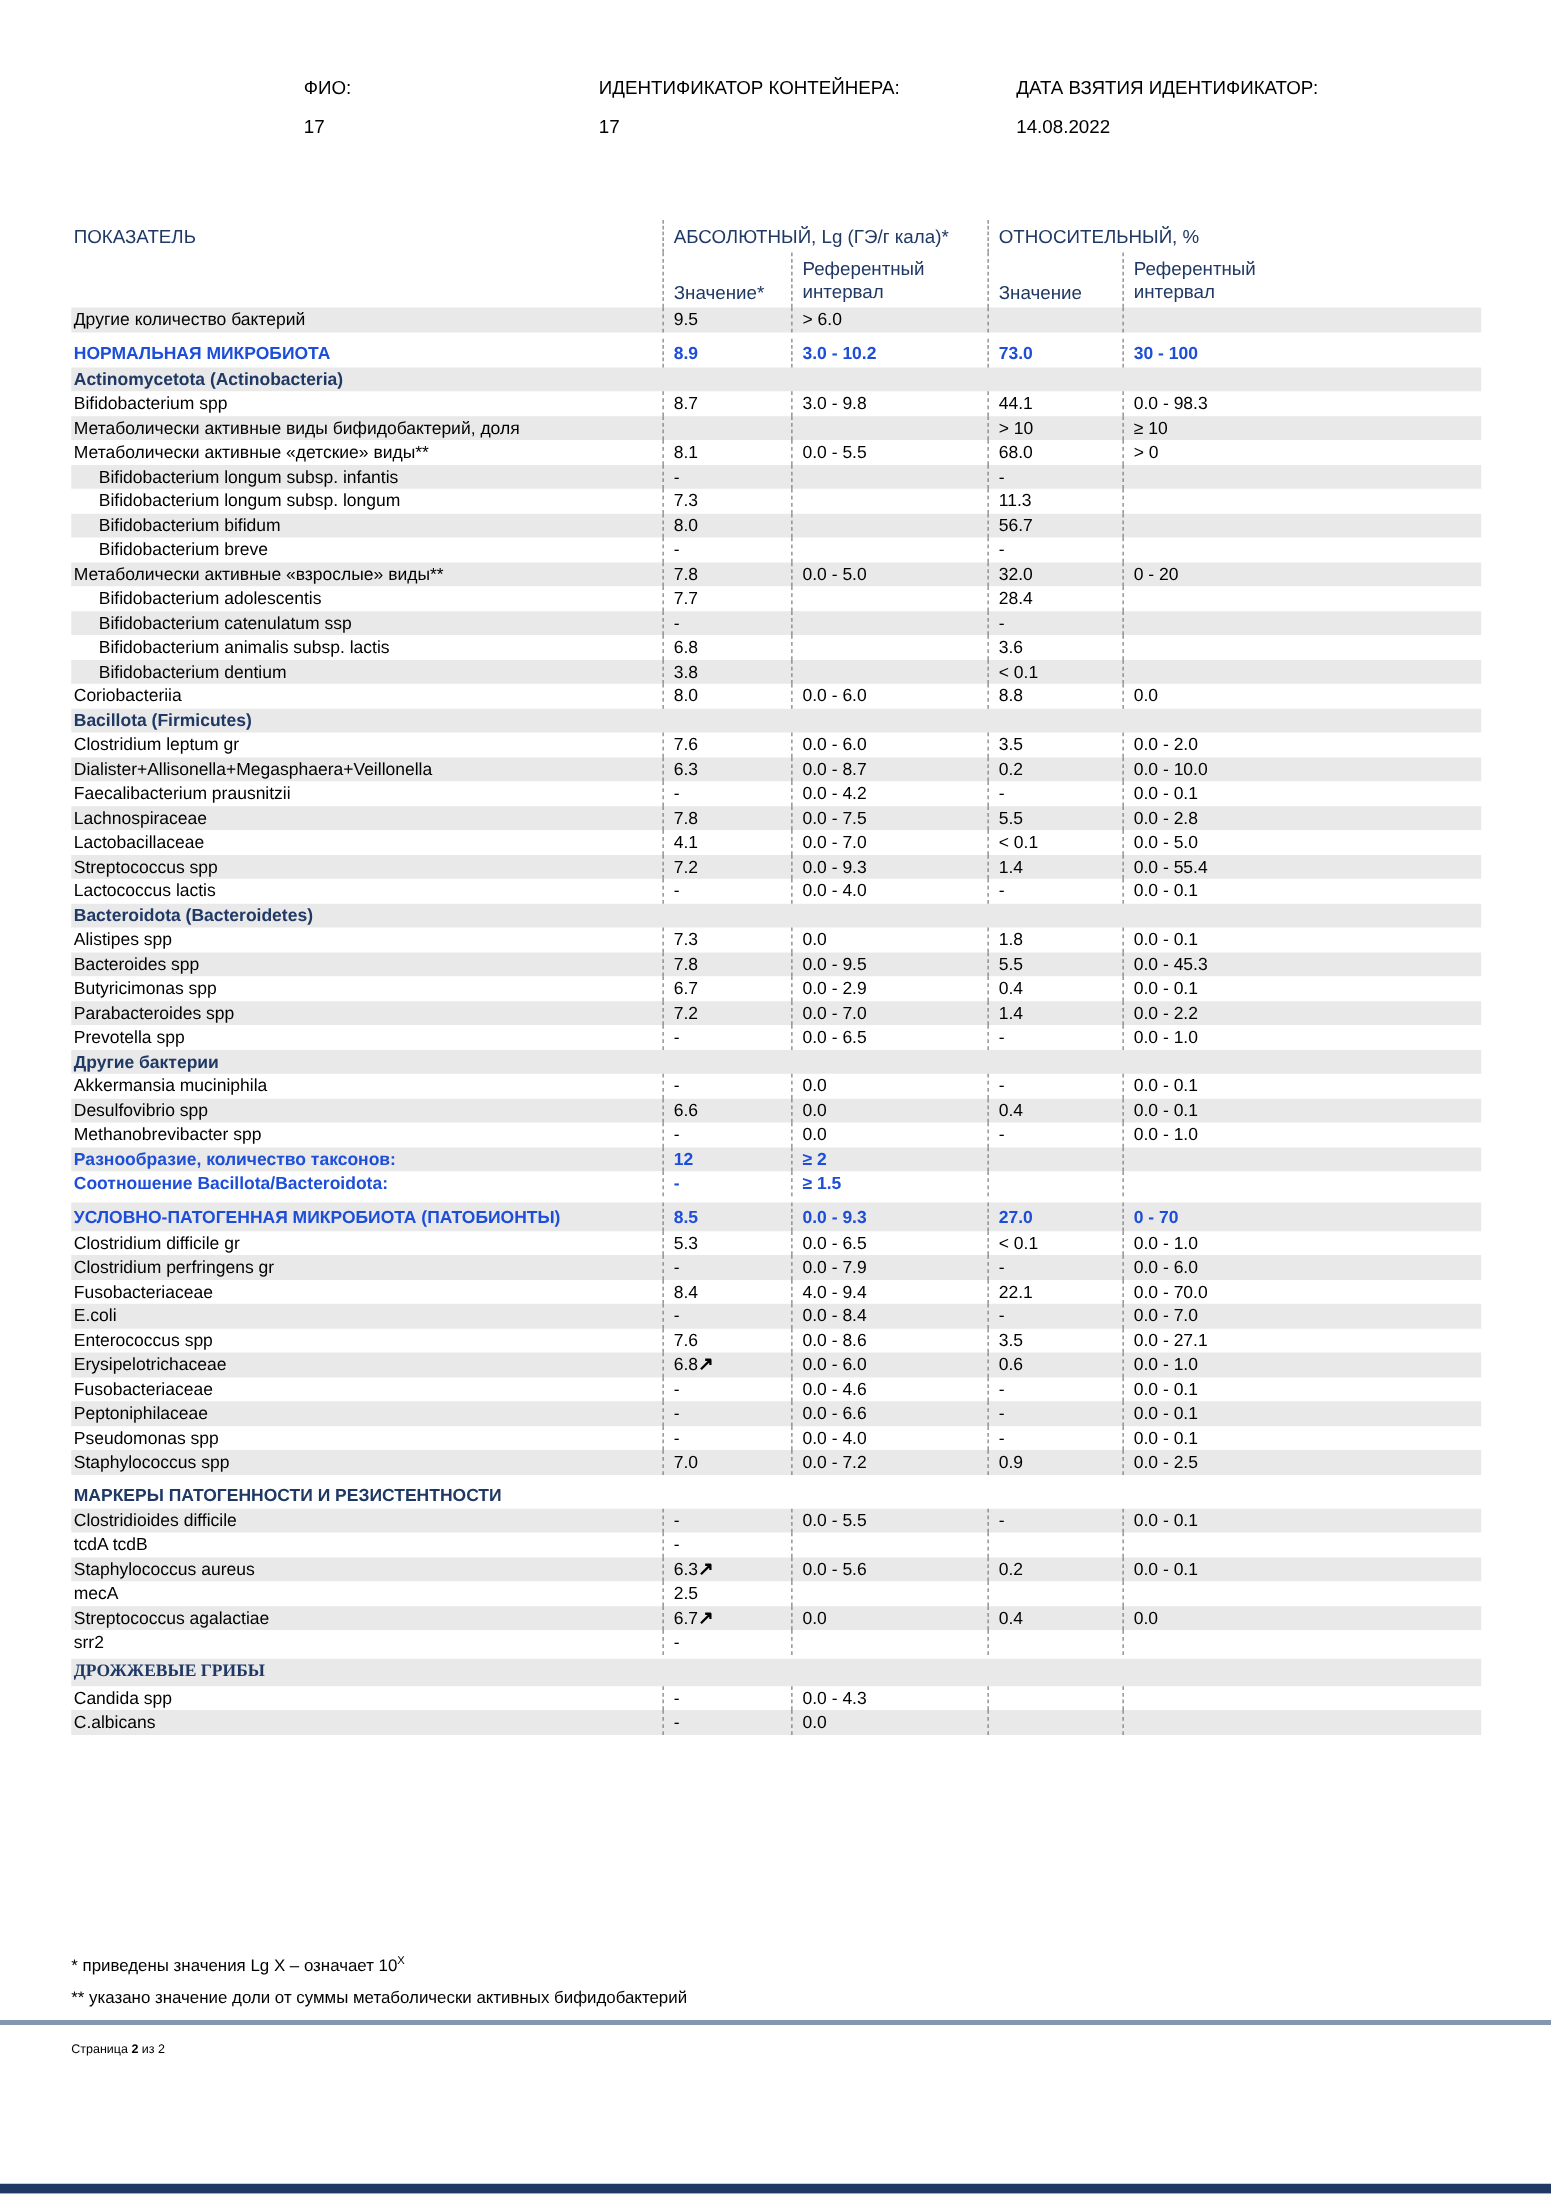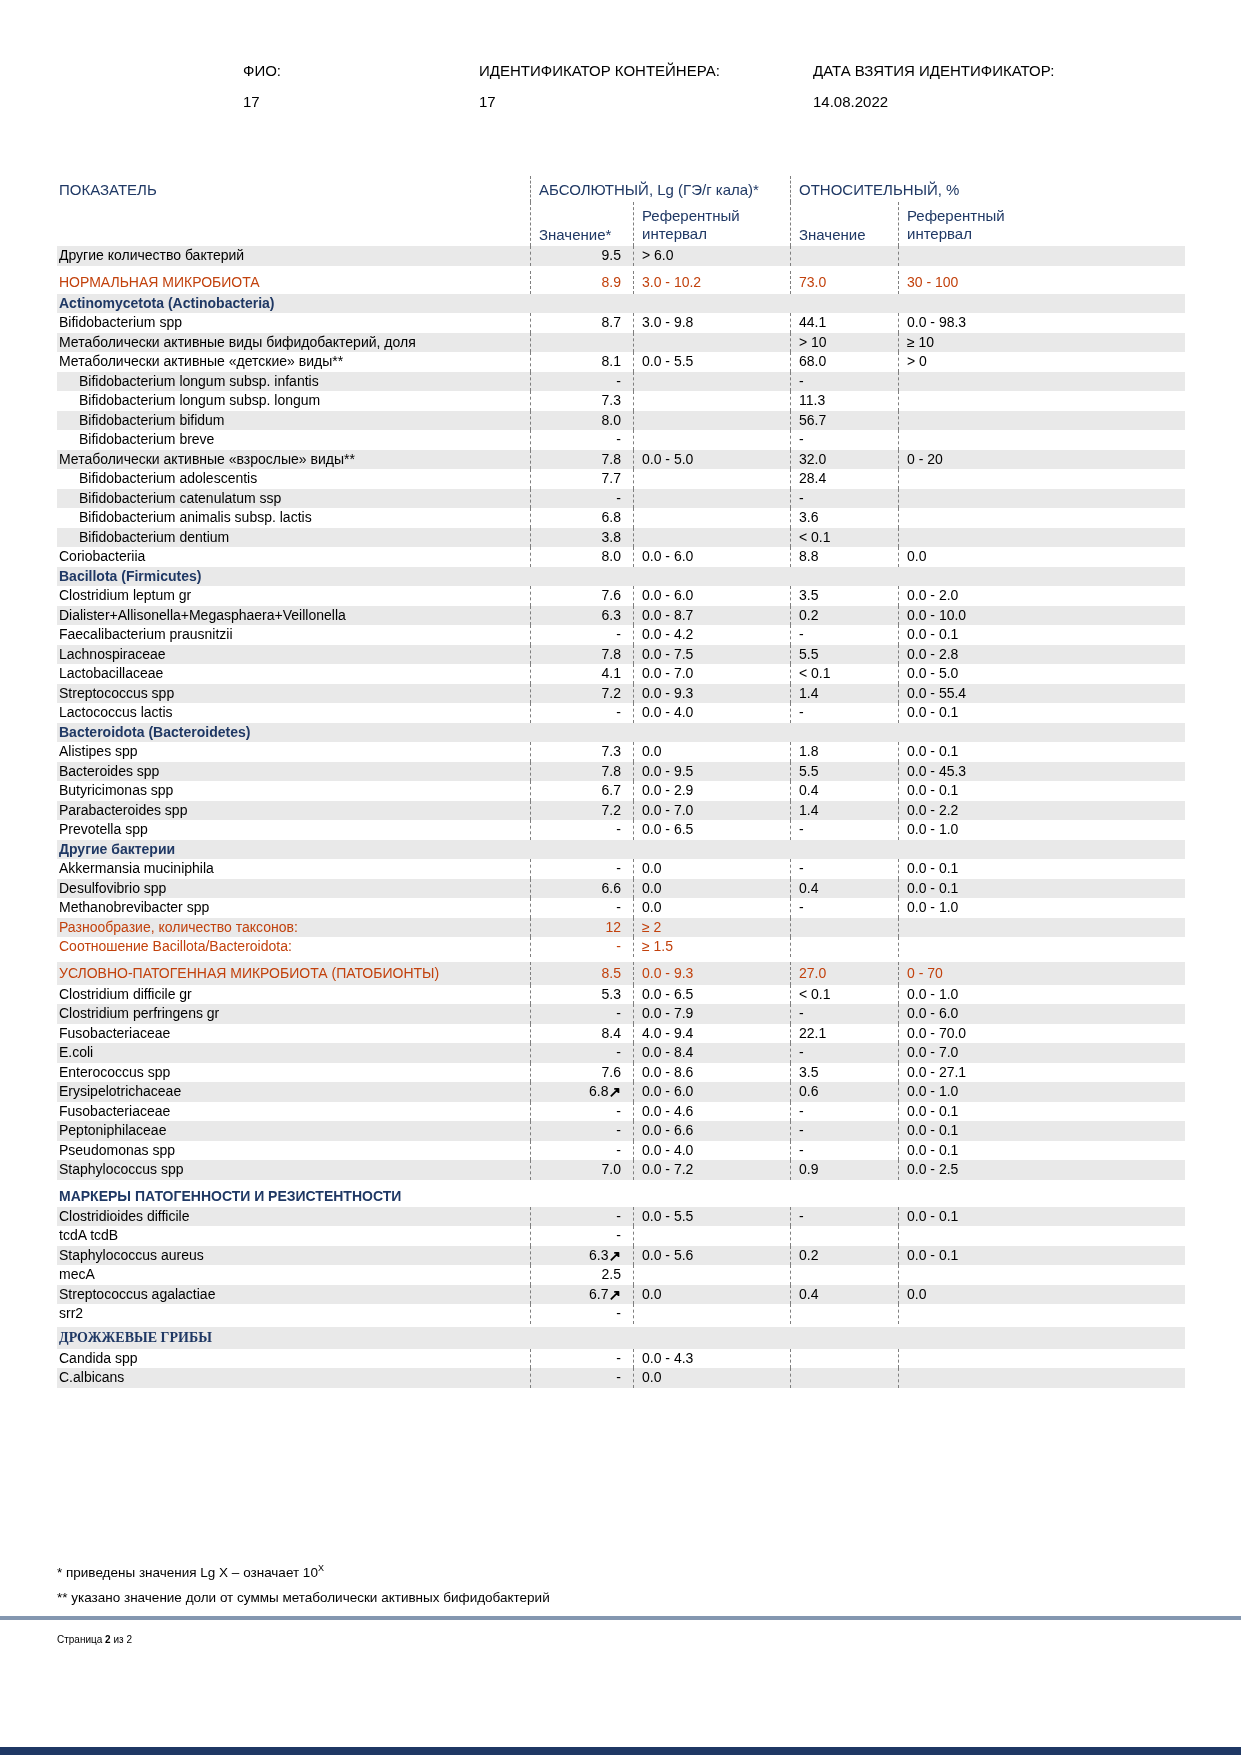--- a/index.html
+++ b/index.html
@@ -28,24 +28,24 @@
   .thead .g23{width:260px;padding-left:8px;}
   .thead .g45{width:395px;padding-left:8px;}
   .thead .r2{height:44px;}
   .thead .r2 .cell{align-items:flex-end;padding-bottom:3px;font-size:15px;color:#1f3864;white-space:normal;}
   .thead .r2 .refwrap{display:inline-block;width:115px;line-height:18px;}
   
   .row{display:flex;height:19.5px;line-height:19.5px;}
   .row .cell{height:100%;}
   .row.gray{background:#e9e9e9;}
   .row.section{color:#1f3864;font-weight:bold;}
-  .row.summary{color:#c2410c;font-weight:normal;}
+  .row.summary{color:#1d4ed8;font-weight:bold;}
   .row .full{width:1128px;padding-left:2px;}
   .row .indent{padding-left:22px;}
-  .absflex{justify-content:flex-end;padding-right:12px;}
+  .absflex{justify-content:flex-start;padding-right:12px;}
   .arrow{font-weight:900;color:#000;font-size:15px;line-height:1;}
   
   .footnote{position:absolute;left:57px;font-size:13.5px;color:#000;}
   .fn1{top:1563px;}
   .fn2{top:1590px;}
   .footnote sup{font-size:9px;}
   .footer-line{position:absolute;left:0;top:1616px;width:1241px;height:4px;background:#8497b0;}
   .page-num{position:absolute;left:57px;top:1634px;font-size:10px;color:#000;}
   .page-num .num{font-weight:bold;}
   .bottom-bar{position:absolute;left:0;bottom:0;width:1241px;height:8px;background:#1f3864;}

